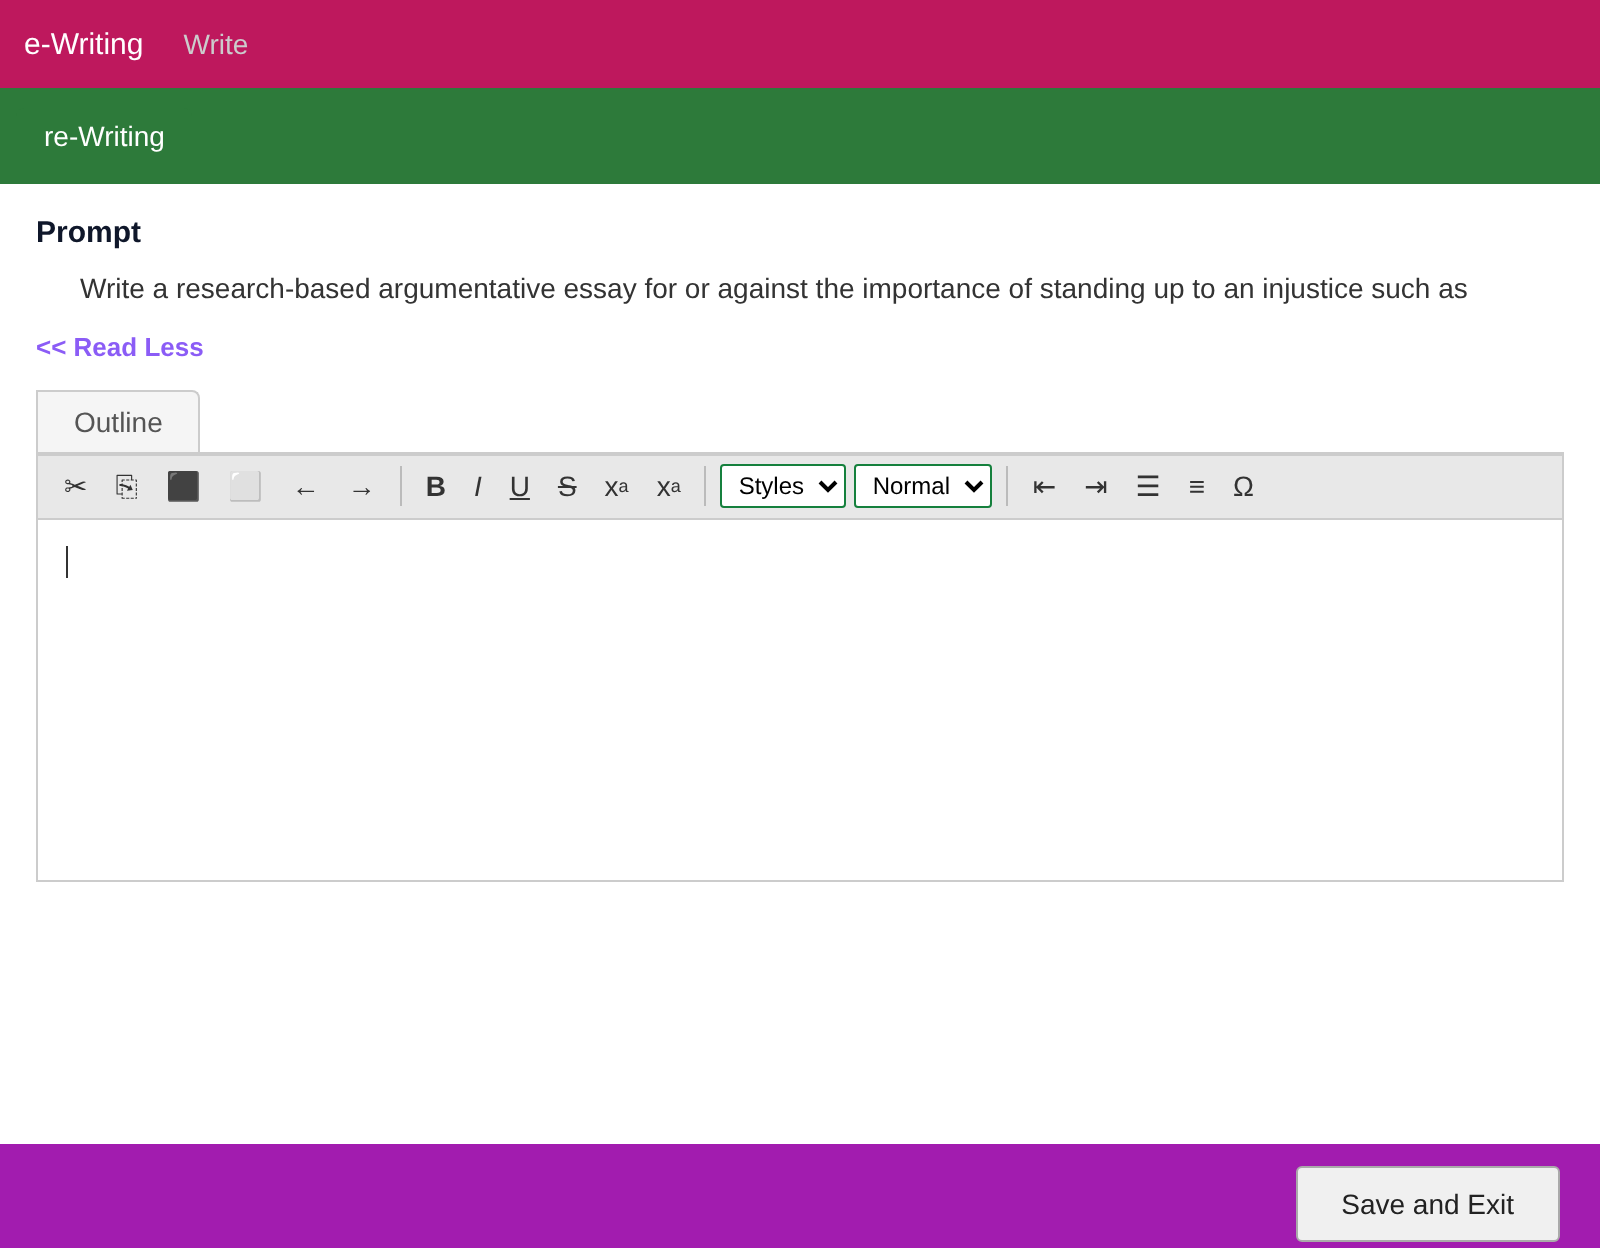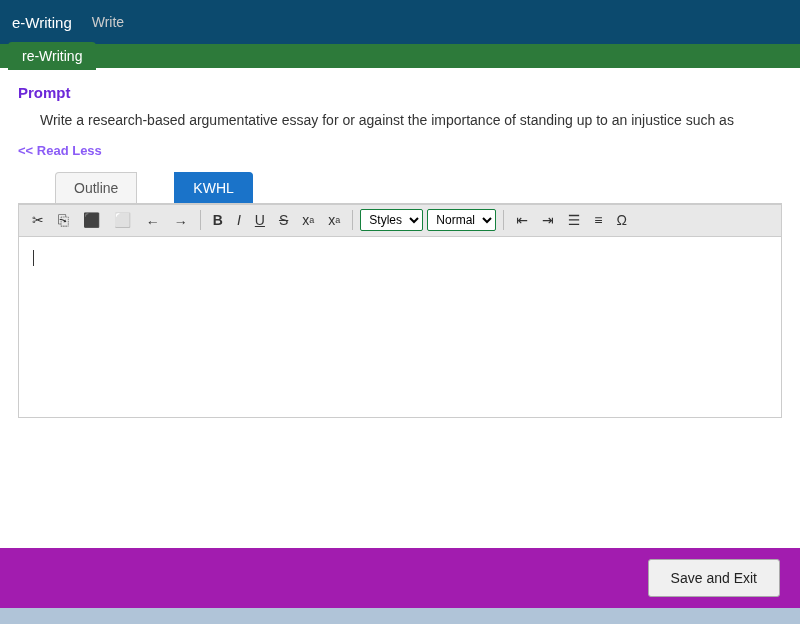--- a/index.html
+++ b/index.html
@@ -6,21 +6,21 @@
     body {
       font-family: Arial, sans-serif;
       background: #b0c4d8;
       width: 800px;
       height: 624px;
       overflow: hidden;
     }
 
     
     .top-nav {
-      background: #0c4a6e;
+      background: #be185d;
       height: 44px;
       display: flex;
       align-items: center;
       padding: 0 12px;
       gap: 20px;
     }
     .top-nav-item {
       color: #fff;
       font-size: 15px;
       font-weight: 500;
@@ -28,21 +28,21 @@
       align-items: center;
     }
     .top-nav-item.active-badge {
       color: #ccc;
       font-size: 14px;
     }
 
     
     .second-nav {
       background: #2d7a3a;
-      height: 24px;
+      height: 48px;
       display: flex;
       align-items: center;
       padding: 0 8px;
     }
     .second-nav-item {
       background: #2d7a3a;
       color: #fff;
       font-size: 14px;
       padding: 6px 14px;
       border-radius: 4px 4px 0 0;
@@ -53,21 +53,21 @@
     .main-content {
       background: #fff;
       margin: 0;
       padding: 16px 18px;
       min-height: 480px;
     }
 
     .prompt-title {
       font-size: 15px;
       font-weight: bold;
-      color: #6d28d9;
+      color: #0f172a;
       margin-bottom: 10px;
     }
 
     .prompt-text {
       font-size: 14px;
       color: #333;
       margin-bottom: 10px;
       line-height: 1.4;
       margin-left: 22px;
     }
@@ -88,21 +88,20 @@
       margin-bottom: 0;
     }
     .tab {
       padding: 7px 18px;
       font-size: 14px;
       cursor: pointer;
       border: 1px solid #ccc;
       border-bottom: none;
       background: #f5f5f5;
       color: #555;
-      margin-left: 37px;
     }
     .tab.active {
       background: #1a73c9;
       color: #fff;
       border-color: #1a73c9;
     }
     .tab:first-child {
       border-radius: 4px 0 0 0;
     }
     .tab:last-child {
@@ -216,21 +215,20 @@
 </div>
 
 <div class="main-content">
   <div class="prompt-title">Prompt</div>
   <div class="prompt-text">Write a research-based argumentative essay for or against the importance of standing up to an injustice such as</div>
   <a class="read-less">&lt;&lt; Read Less</a>
 
   
   <div class="tabs">
     <div class="tab">Outline</div>
-    <div class="tab active">KWHL</div>
   </div>
 
   
   <div class="editor-container">
 
     <div class="toolbar">
       <button class="toolbar-btn" title="Cut">✂</button>
       <button class="toolbar-btn" title="Copy">⎘</button>
       <button class="toolbar-btn" title="Paste">⬛</button>
       <button class="toolbar-btn" title="Paste as text">⬜</button>

